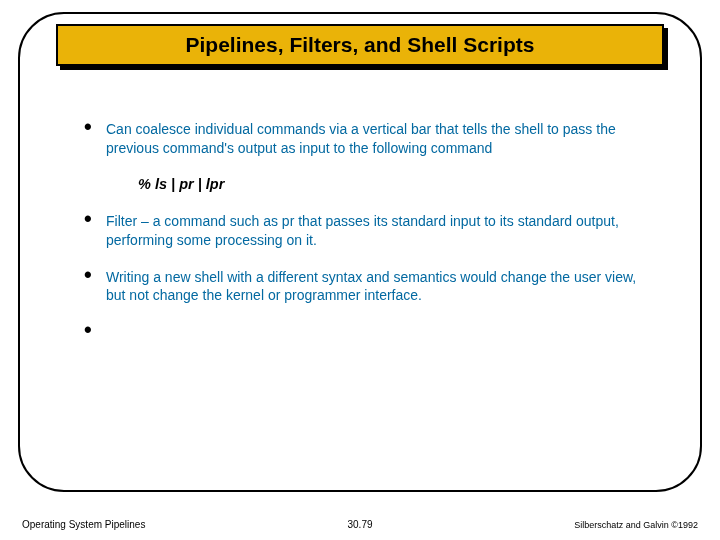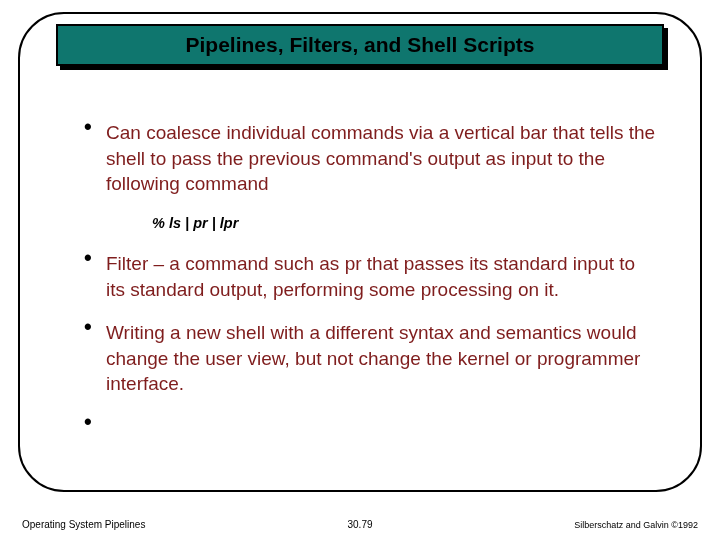--- a/index.html
+++ b/index.html
@@ -28,21 +28,21 @@
     width: 608px;
     height: 42px;
     background: #000;
   }
   .title-box {
     position: absolute;
     top: 24px;
     left: 56px;
     width: 608px;
     height: 42px;
-    background: #0f766e;
+    background: #eab308;
     border: 2px solid #000;
     display: flex;
     align-items: center;
     justify-content: center;
   }
   .title-text {
     font-size: 21px;
     font-weight: bold;
     color: #000;
   }
@@ -59,26 +59,26 @@
   }
   .dot {
     font-size: 22px;
     line-height: 14px;
     margin-right: 12px;
     color: #000;
     font-weight: bold;
     min-width: 10px;
   }
   .bullet-text {
-    font-size: 19px;
+    font-size: 14px;
     line-height: 1.35;
-    color: #7f1d1d;
+    color: #0369a1;
   }
   .example {
-    margin-left: 68px;
+    margin-left: 54px;
     margin-bottom: 20px;
     font-size: 14.5px;
     font-weight: bold;
     font-style: italic;
   }
   .footer {
     position: absolute;
     bottom: 10px;
     left: 22px;
     width: 676px;

